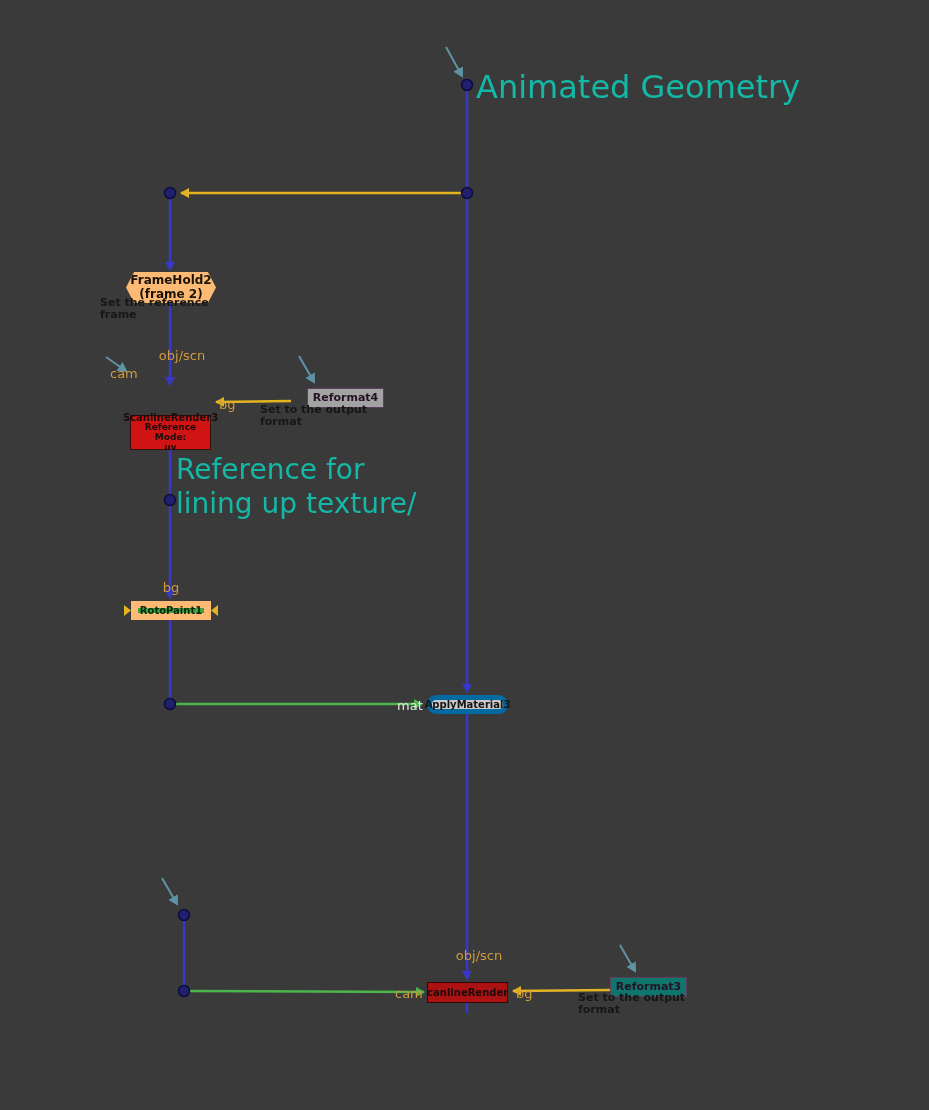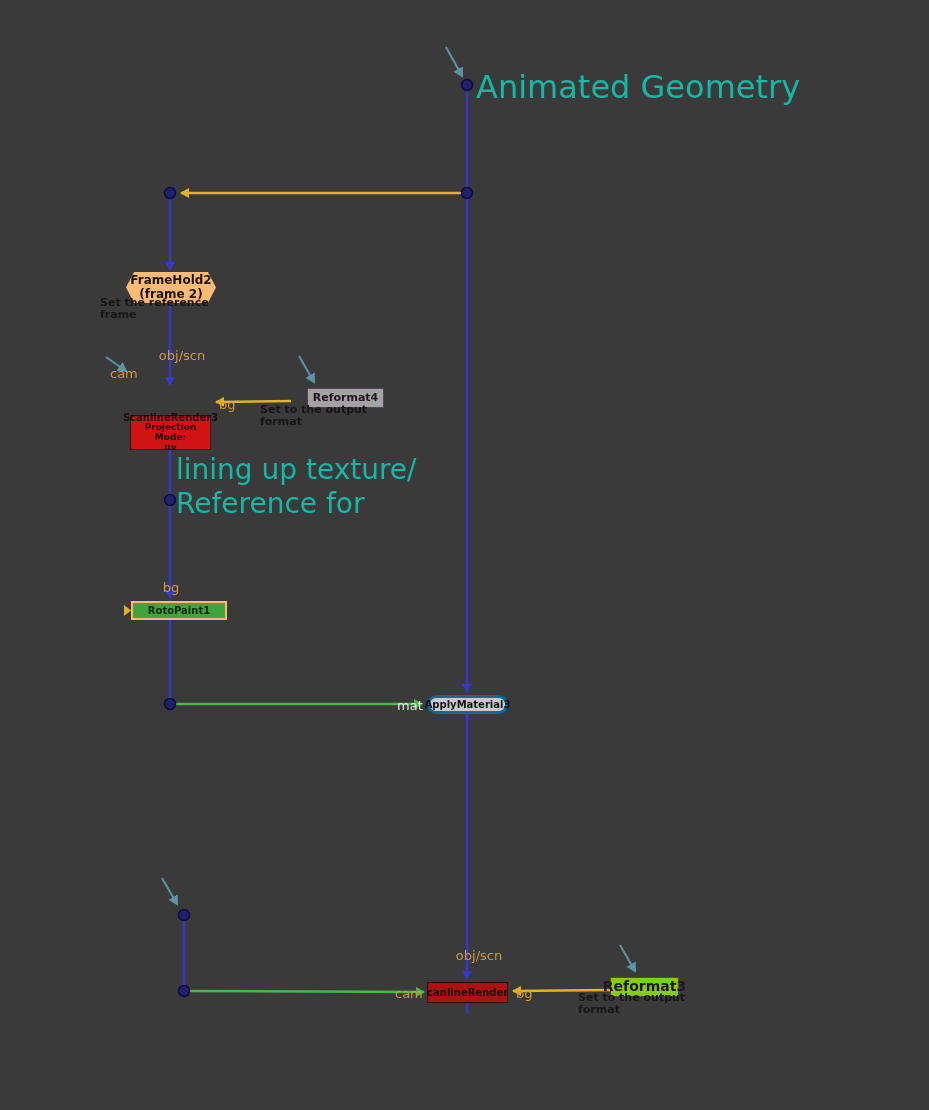--- a/index.html
+++ b/index.html
@@ -27,35 +27,35 @@
   .node-scanline3{
     left:130px;top:387px;width:81px;height:35px;background:#d01313;
     border:1px solid #3a0d0d;color:#1c0b0b;font-size:9px;margin-top:28px;
   }
   .node-scanline3 .t{font-size:10px;}
   .node-reformat4{
     left:291px;top:388px;width:77px;height:20px;background:#a3a3a3;
     border:1px solid #5e3f5e;color:#241224;font-size:11px;margin-left:16px;
   }
   .node-rotopaint{
-    left:131px;top:601px;width:96px;height:19px;background:#3ea43e;
-    border:2px solid #fdba74;color:#0b280b;font-size:10px;
+    left:131px;top:601px;width:80px;height:19px;background:#3ea43e;
+    border:7px solid #fdba74;color:#0b280b;font-size:10px;
   }
   .node-applymaterial{
     left:427px;top:695px;width:81px;height:19px;background:#c9c9c9;
-    border:3px solid #0369a1;border-radius:9px;color:#141414;font-size:10px;
+    border:5px solid #0369a1;border-radius:9px;color:#141414;font-size:10px;
   }
   .node-scanline1{
     left:427px;top:982px;width:81px;height:21px;background:#ad1212;
     border:1px solid #300808;color:#1c0b0b;font-size:10px;
     overflow:hidden;white-space:nowrap;
   }
   .node-reformat3{
-    left:610px;top:977px;width:69px;height:20px;background:#84cc16;
-    border:1px solid #5e3f5e;color:#241224;font-size:14px;
+    left:610px;top:977px;width:77px;height:20px;background:#0f766e;
+    border:1px solid #5e3f5e;color:#241224;font-size:11px;
   }
 
   .node-note{
     position:absolute;font-size:11px;font-weight:bold;color:#161616;
     text-align:left;line-height:1.1;
   }
   .note-framehold{left:100px;top:297px;width:140px;}
   .note-reformat4{left:260px;top:404px;width:140px;}
   .note-reformat3{left:578px;top:992px;width:142px;}
 
@@ -130,33 +130,33 @@
     <circle class="dot" cx="170" cy="193" r="5.5"></circle>
     <circle class="dot" cx="467" cy="193" r="5.5"></circle>
     <circle class="dot" cx="170" cy="500" r="5.5"></circle>
     <circle class="dot" cx="170" cy="704" r="5.5"></circle>
     <circle class="dot" cx="184" cy="915" r="5.5"></circle>
     <circle class="dot" cx="184" cy="991" r="5.5"></circle>
   </svg>
 
   <div class="big-label label-animgeo">Animated Geometry</div>
   <div class="big-label label-reference">
+    <div>Reference for</div>
     <div>lining up texture/</div>
-    <div>Reference for</div>
   </div>
 
   <div class="node node-framehold">
     <div>FrameHold2</div>
     <div>(frame 2)</div>
   </div>
   <div class="node-note note-framehold">Set the reference frame</div>
 
   <div class="node node-scanline3">
     <div class="t">ScanlineRender3</div>
-    <div>Projection Mode:</div>
+    <div>Reference Mode:</div>
     <div>uv</div>
   </div>
 
   <div class="node node-reformat4">
     <div>Reformat4</div>
   </div>
   <div class="node-note note-reformat4">Set to the output format</div>
 
   <div class="node node-rotopaint">
     <div>RotoPaint1</div>

